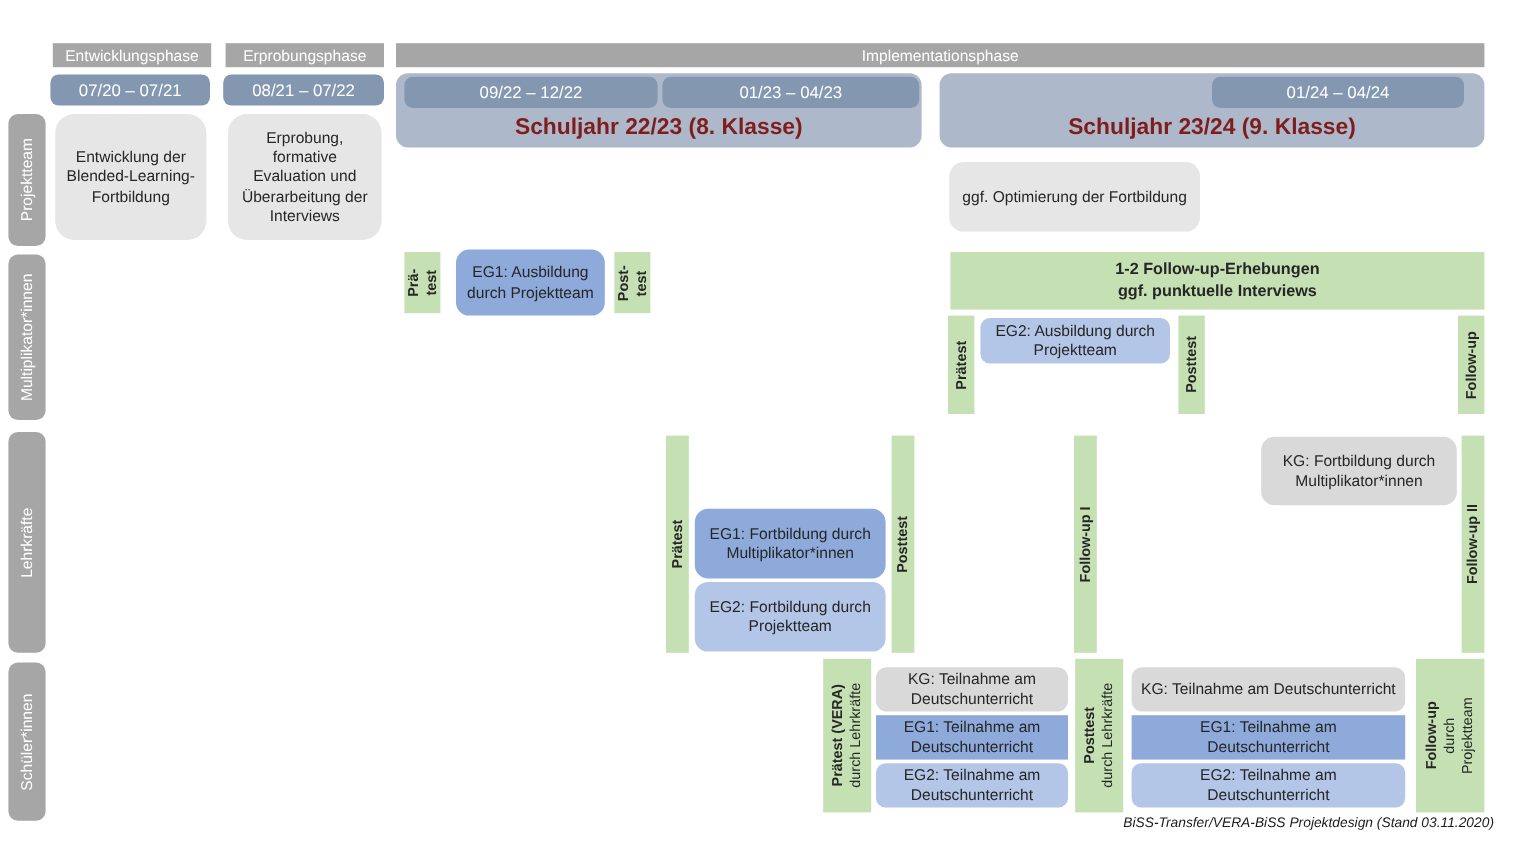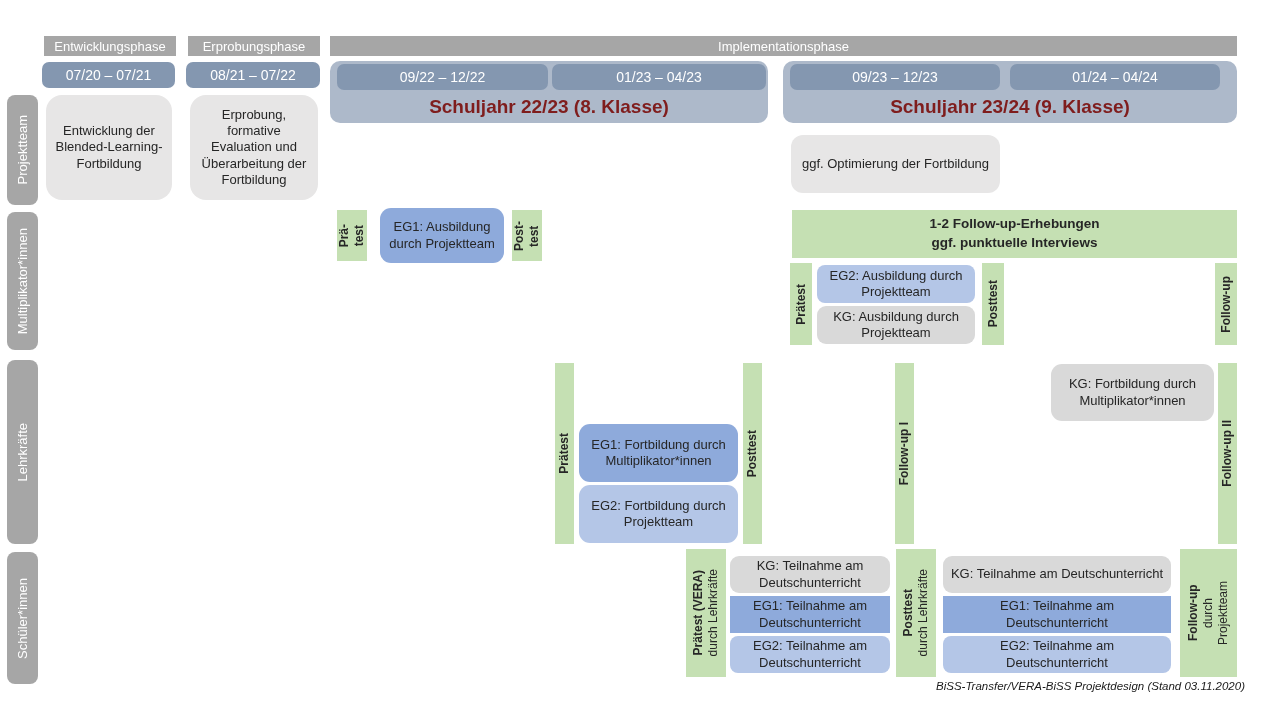--- a/index.html
+++ b/index.html
@@ -81,57 +81,55 @@
 
   <div class="abs band" style="left:330px; top:61px; width:438px; height:62px;">
     <div class="band-label">Schuljahr 22/23 (8. Klasse)</div>
   </div>
   <div class="abs band" style="left:783px; top:61px; width:454px; height:62px;">
     <div class="band-label">Schuljahr 23/24 (9. Klasse)</div>
   </div>
 
   <div class="abs date-bar" style="left:337px; top:64px; width:211px; height:26px;">09/22 – 12/22</div>
   <div class="abs date-bar" style="left:552px; top:64px; width:214px; height:26px;">01/23 – 04/23</div>
-  <div class="abs date-bar" style="left:790px; top:64px; width:210px; height:26px;">09/23 – 12/23</div>
   <div class="abs date-bar" style="left:1010px; top:64px; width:210px; height:26px;">01/24 – 04/24</div>
 
   <div class="abs side-label" style="left:7px; top:95px; width:31px; height:110px;">
     <div class="vtext" style="font-size:13px;">Projektteam</div>
   </div>
   <div class="abs side-label" style="left:7px; top:212px; width:31px; height:138px;">
     <div class="vtext" style="font-size:13px;">Multiplikator*innen</div>
   </div>
   <div class="abs side-label" style="left:7px; top:360px; width:31px; height:184px;">
     <div class="vtext" style="font-size:13px;">Lehrkräfte</div>
   </div>
   <div class="abs side-label" style="left:7px; top:552px; width:31px; height:132px;">
     <div class="vtext" style="font-size:13px;">Schüler*innen</div>
   </div>
 
   <div class="abs box box-gray" style="left:46px; top:95px; width:126px; height:105px;">Entwicklung der Blended-Learning-Fortbildung</div>
-  <div class="abs box box-gray" style="left:190px; top:95px; width:128px; height:105px;">Erprobung, formative Evaluation und Überarbeitung der Fortbildung</div>
+  <div class="abs box box-gray" style="left:190px; top:95px; width:128px; height:105px;">Erprobung, formative Evaluation und Überarbeitung der Interviews</div>
   <div class="abs box box-gray" style="left:791px; top:135px; width:209px; height:58px; border-radius:12px;">ggf. Optimierung der Fortbildung</div>
 
   <div class="abs gbar" style="left:337px; top:210px; width:30px; height:51px;">
     <div class="vtext b pre">Prä-
 test</div>
   </div>
   <div class="abs box box-eg1" style="left:380px; top:208px; width:124px; height:55px; border-radius:11px;">EG1: Ausbildung durch Projektteam</div>
   <div class="abs gbar" style="left:512px; top:210px; width:30px; height:51px;">
     <div class="vtext b pre">Post-
 test</div>
   </div>
   <div class="abs gbar banner pre" style="left:792px; top:210px; width:445px; height:48px;">1-2 Follow-up-Erhebungen
 ggf. punktuelle Interviews</div>
 
   <div class="abs gbar" style="left:790px; top:263px; width:22px; height:82px;">
     <div class="vtext b">Prätest</div>
   </div>
   <div class="abs box box-eg2" style="left:817px; top:265px; width:158px; height:38px;">EG2: Ausbildung durch Projektteam</div>
-  <div class="abs box box-kg" style="left:817px; top:306px; width:158px; height:38px;">KG: Ausbildung durch Projektteam</div>
   <div class="abs gbar" style="left:982px; top:263px; width:22px; height:82px;">
     <div class="vtext b">Posttest</div>
   </div>
   <div class="abs gbar" style="left:1215px; top:263px; width:22px; height:82px;">
     <div class="vtext b">Follow-up</div>
   </div>
 
   <div class="abs gbar" style="left:555px; top:363px; width:19px; height:181px;">
     <div class="vtext b">Prätest</div>
   </div>

